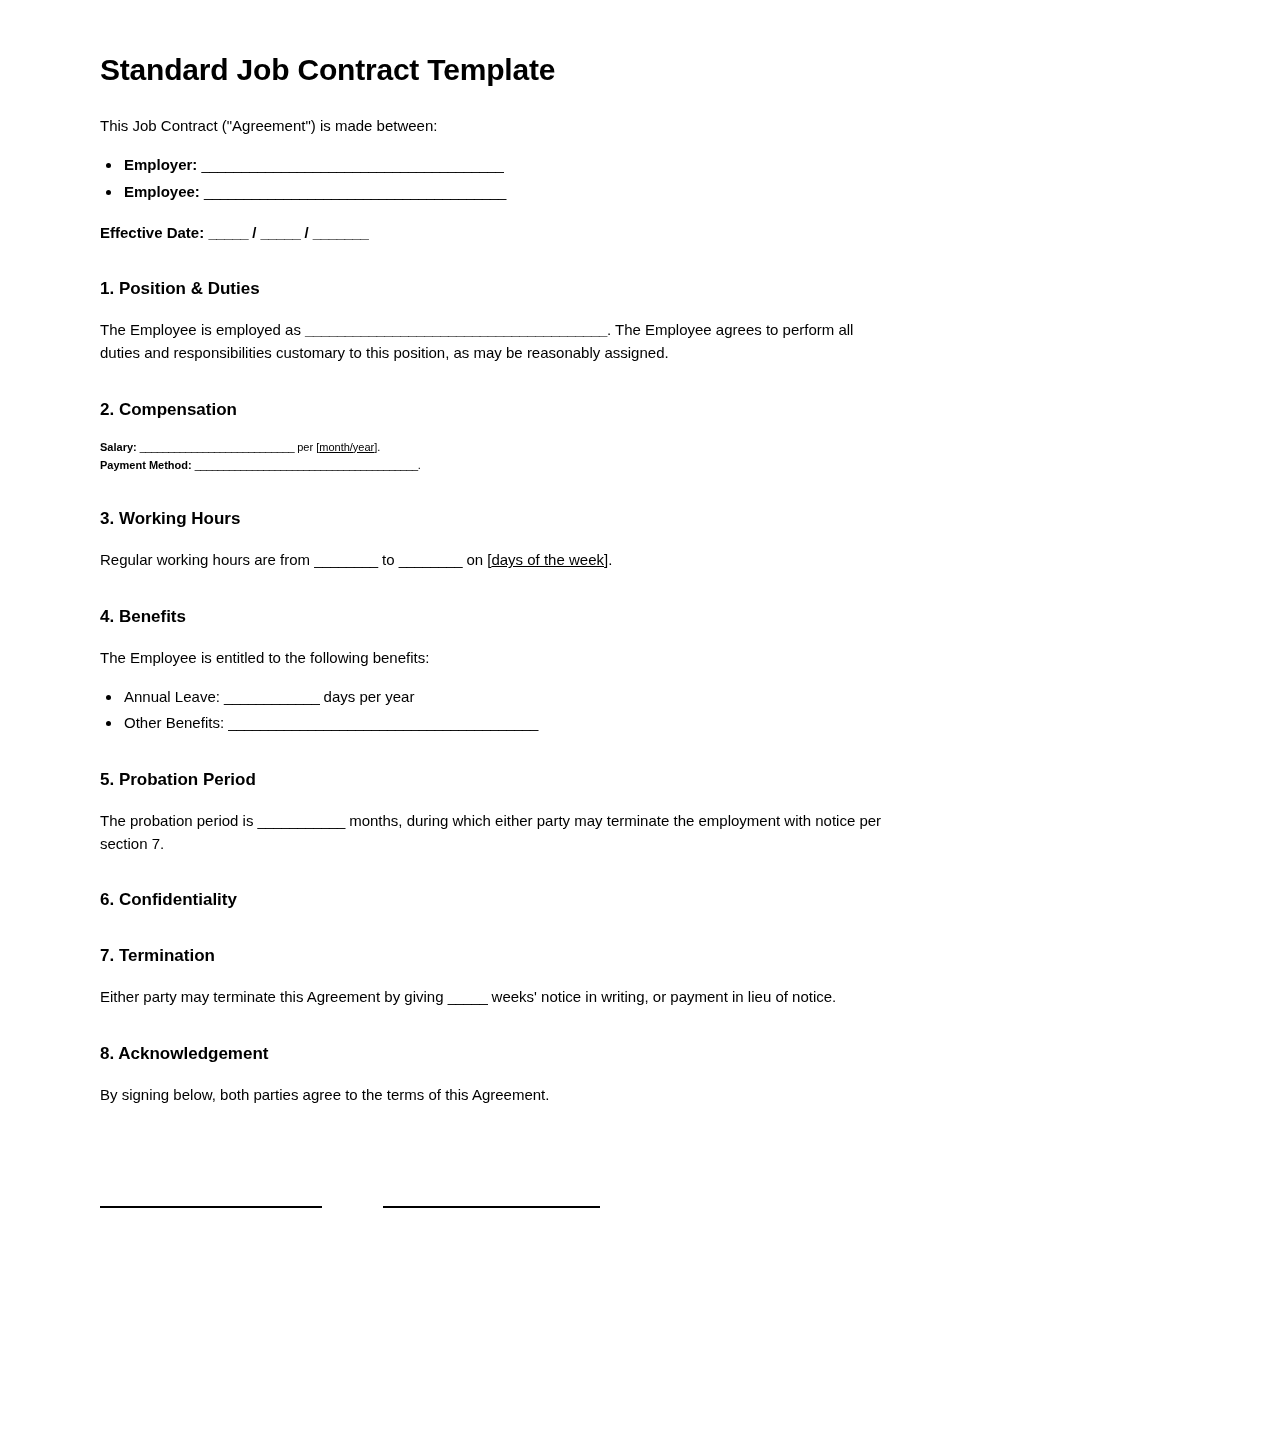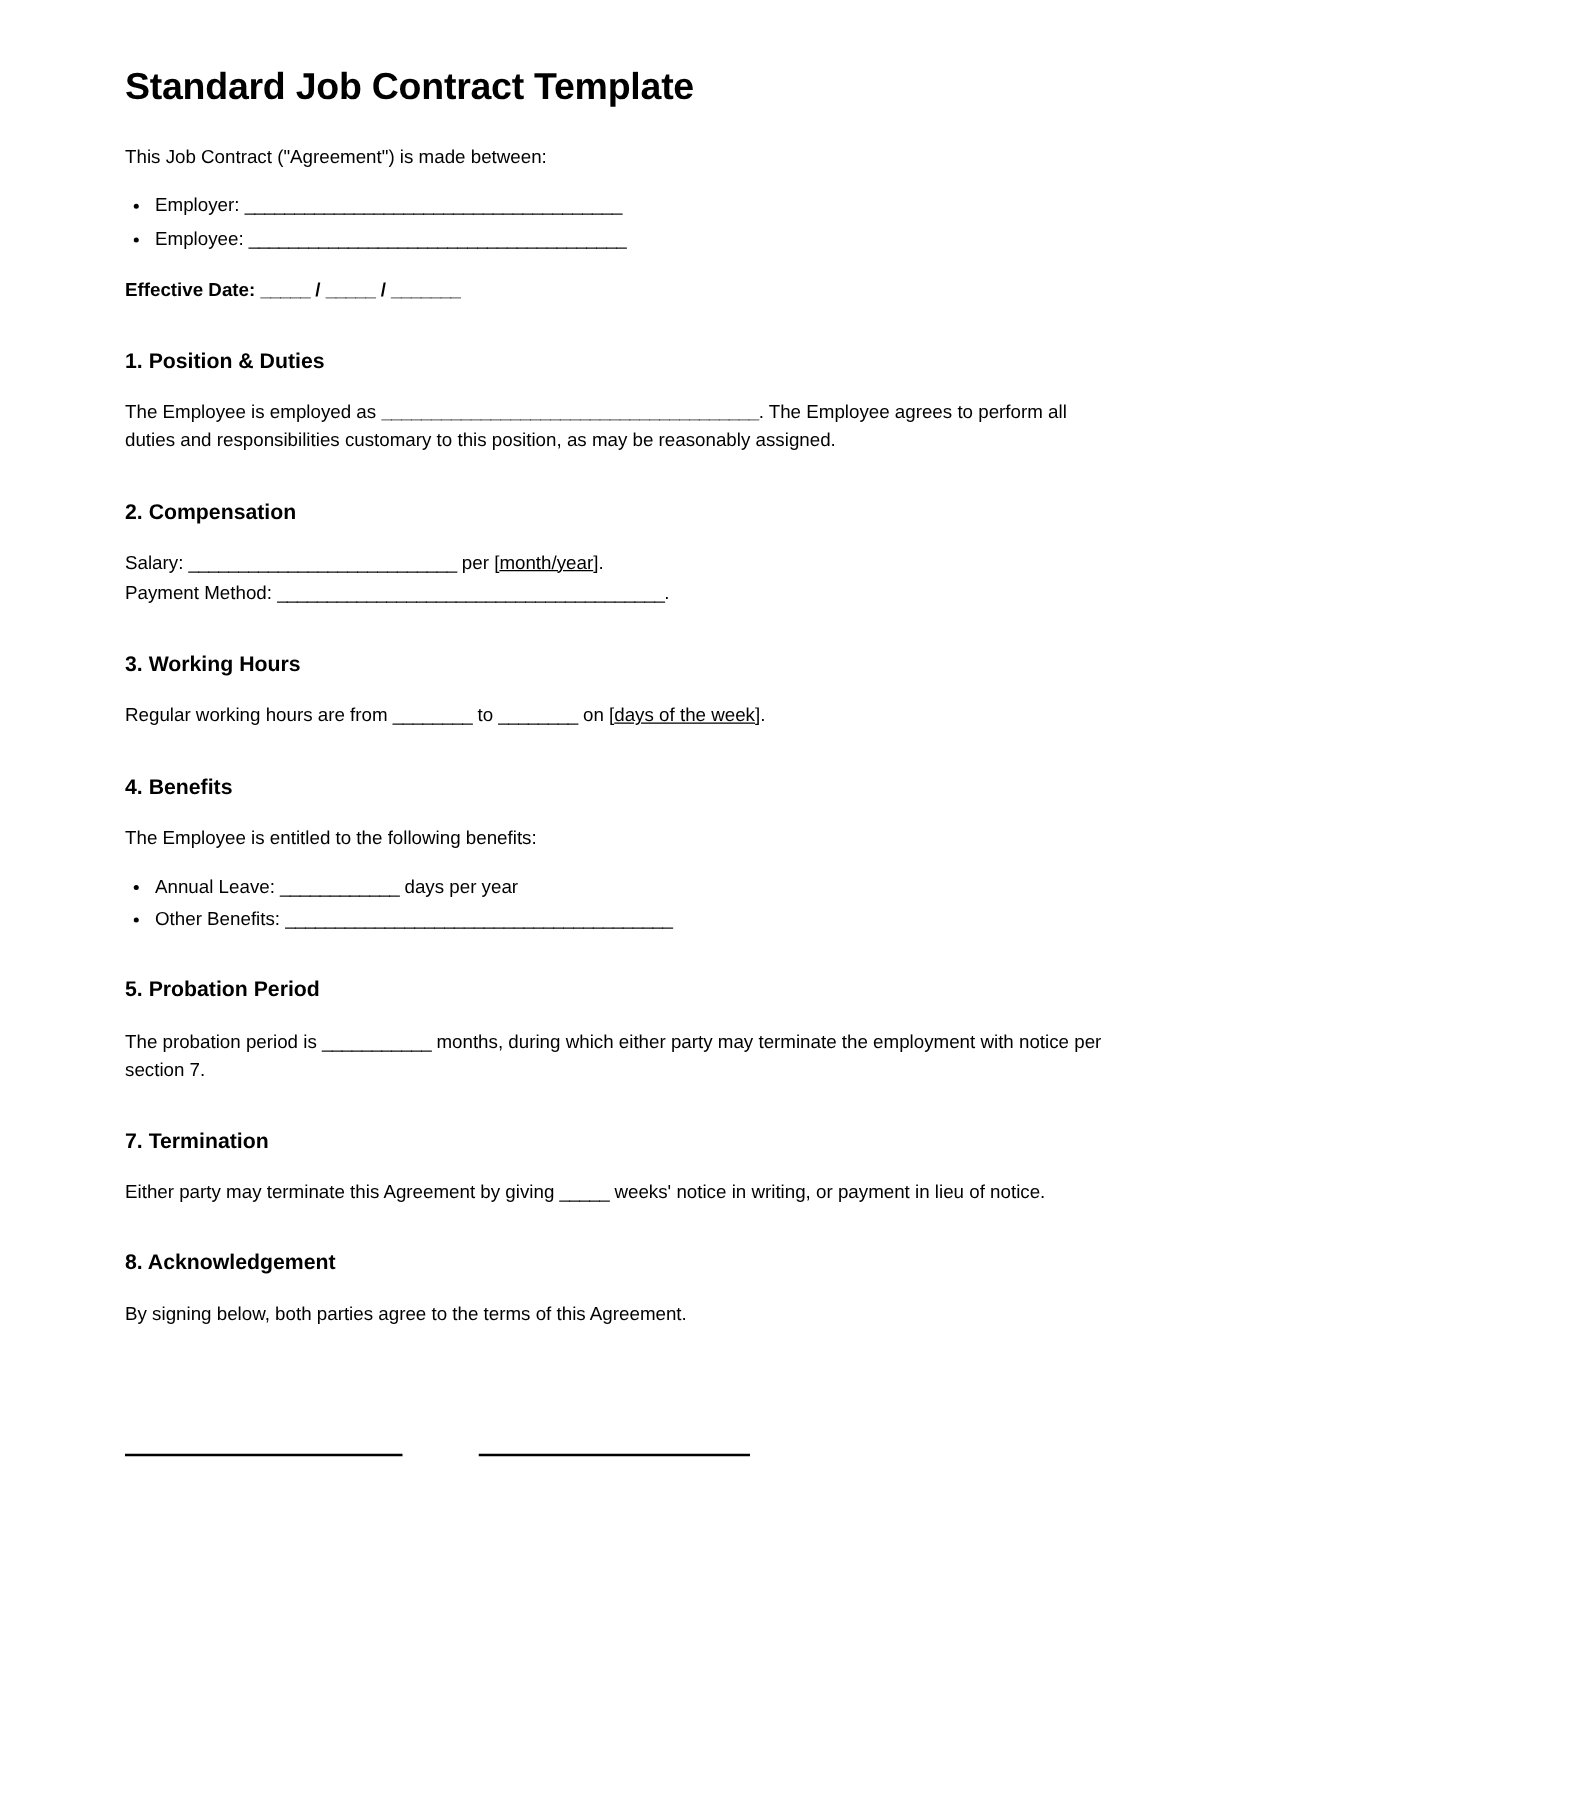--- a/index.html
+++ b/index.html
@@ -41,21 +41,21 @@
     margin: 14px 0 14px 0;
     padding-left: 22px;
     font-size: 15px;
     line-height: 1.55;
   }
   ul.doc-list li {
     margin: 0 0 3px 0;
     padding-left: 2px;
   }
   .b {
-    font-weight: normal;
+    font-weight: bold;
   }
   h2.section-heading {
     font-size: 17px;
     font-weight: bold;
     line-height: 1.3;
     margin: 34px 0 18px 0;
   }
   .blank {
     font-family: "Liberation Sans", sans-serif;
     letter-spacing: -0.4px;
@@ -69,21 +69,21 @@
   .u {
     text-decoration: underline;
   }
   .effective-date {
     font-size: 15px;
     font-weight: bold;
     line-height: 1.55;
     margin: 18px 0 0 0;
   }
   .comp-lines {
-    font-size: 15px;
+    font-size: 11px;
     line-height: 1.62;
     margin: 0;
   }
   .sig-row {
     display: flex;
     margin-top: 100px;
   }
   .sig-line {
     height: 0;
     border-top: 2px solid #000;
@@ -127,20 +127,21 @@
   <h2 class="section-heading">4. Benefits</h2>
   <p class="body-text tight">The Employee is entitled to the following benefits:</p>
   <ul class="doc-list">
     <li><span>Annual Leave:</span> <span class="blank">____________</span><span> days per year</span></li>
     <li><span>Other Benefits:</span> <span class="blank">_______________________________________</span><span></span></li>
   </ul>
 
   <h2 class="section-heading">5. Probation Period</h2>
   <p class="body-text"><span>The probation period is </span><span class="blank">___________</span><span> months, during which either party may terminate the employment with notice per section 7.</span></p>
 
+  <h2 class="section-heading">6. Confidentiality</h2>
 
   <h2 class="section-heading">7. Termination</h2>
   <p class="body-text"><span>Either party may terminate this Agreement by giving </span><span class="blank">_____</span><span> weeks' notice in writing, or payment in lieu of notice.</span></p>
 
   <h2 class="section-heading">8. Acknowledgement</h2>
   <p class="body-text">By signing below, both parties agree to the terms of this Agreement.</p>
 
   <div class="sig-row">
     <div class="sig-line"></div>
     <div class="sig-gap"></div>

